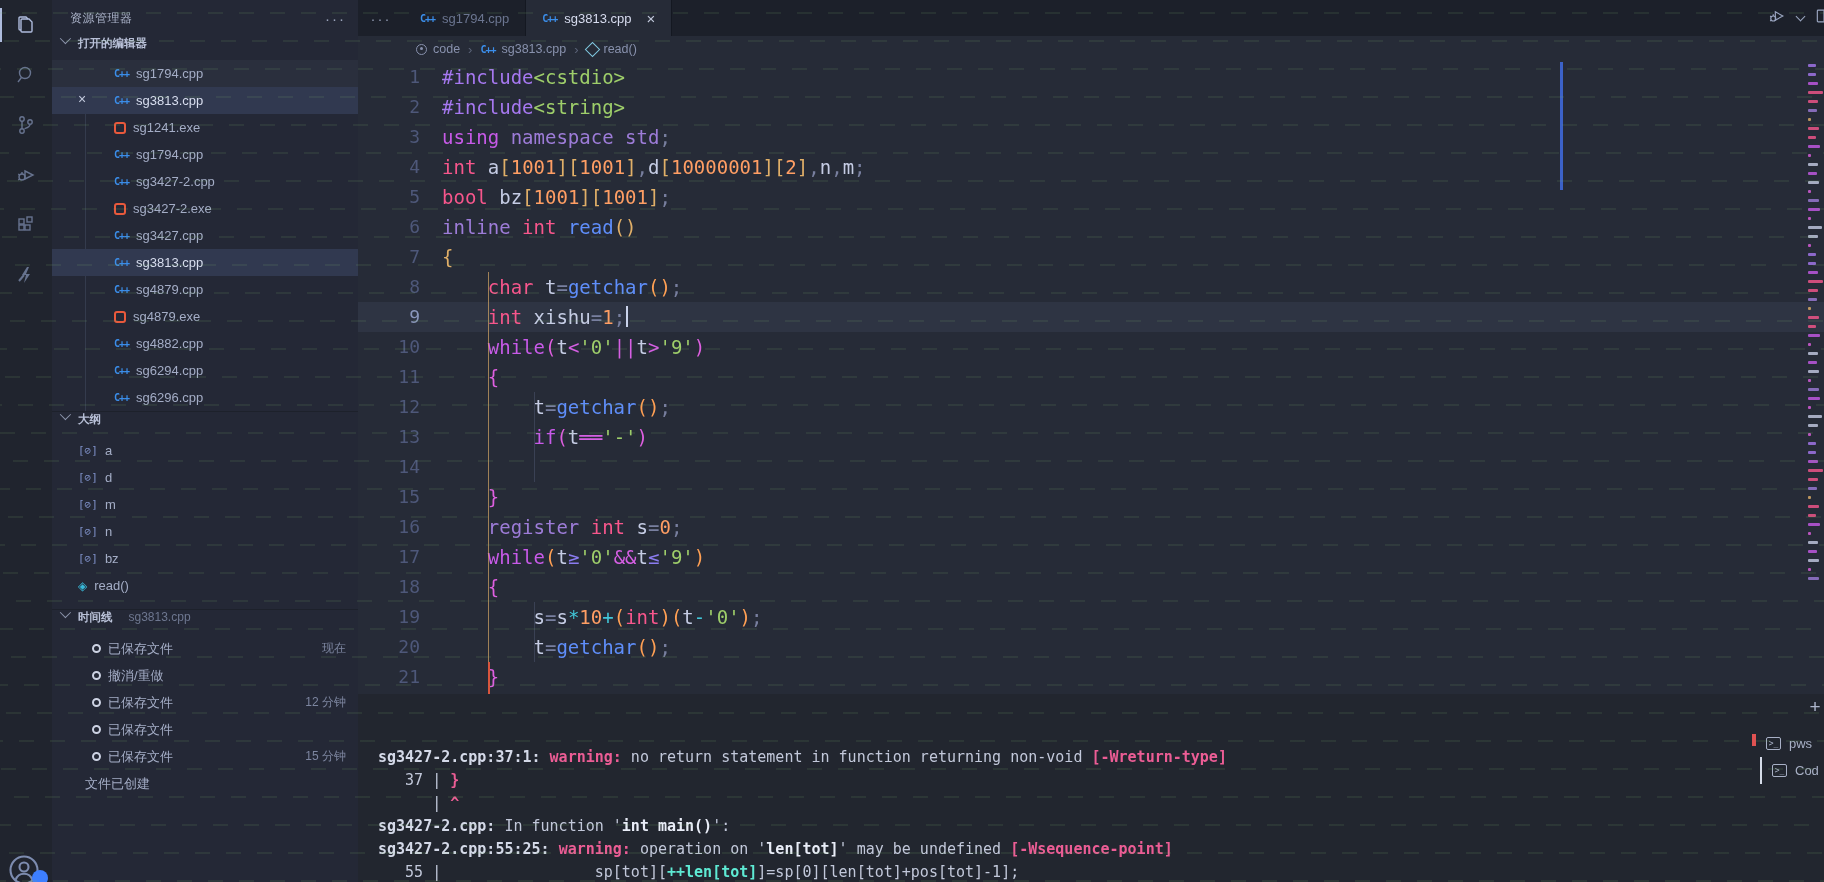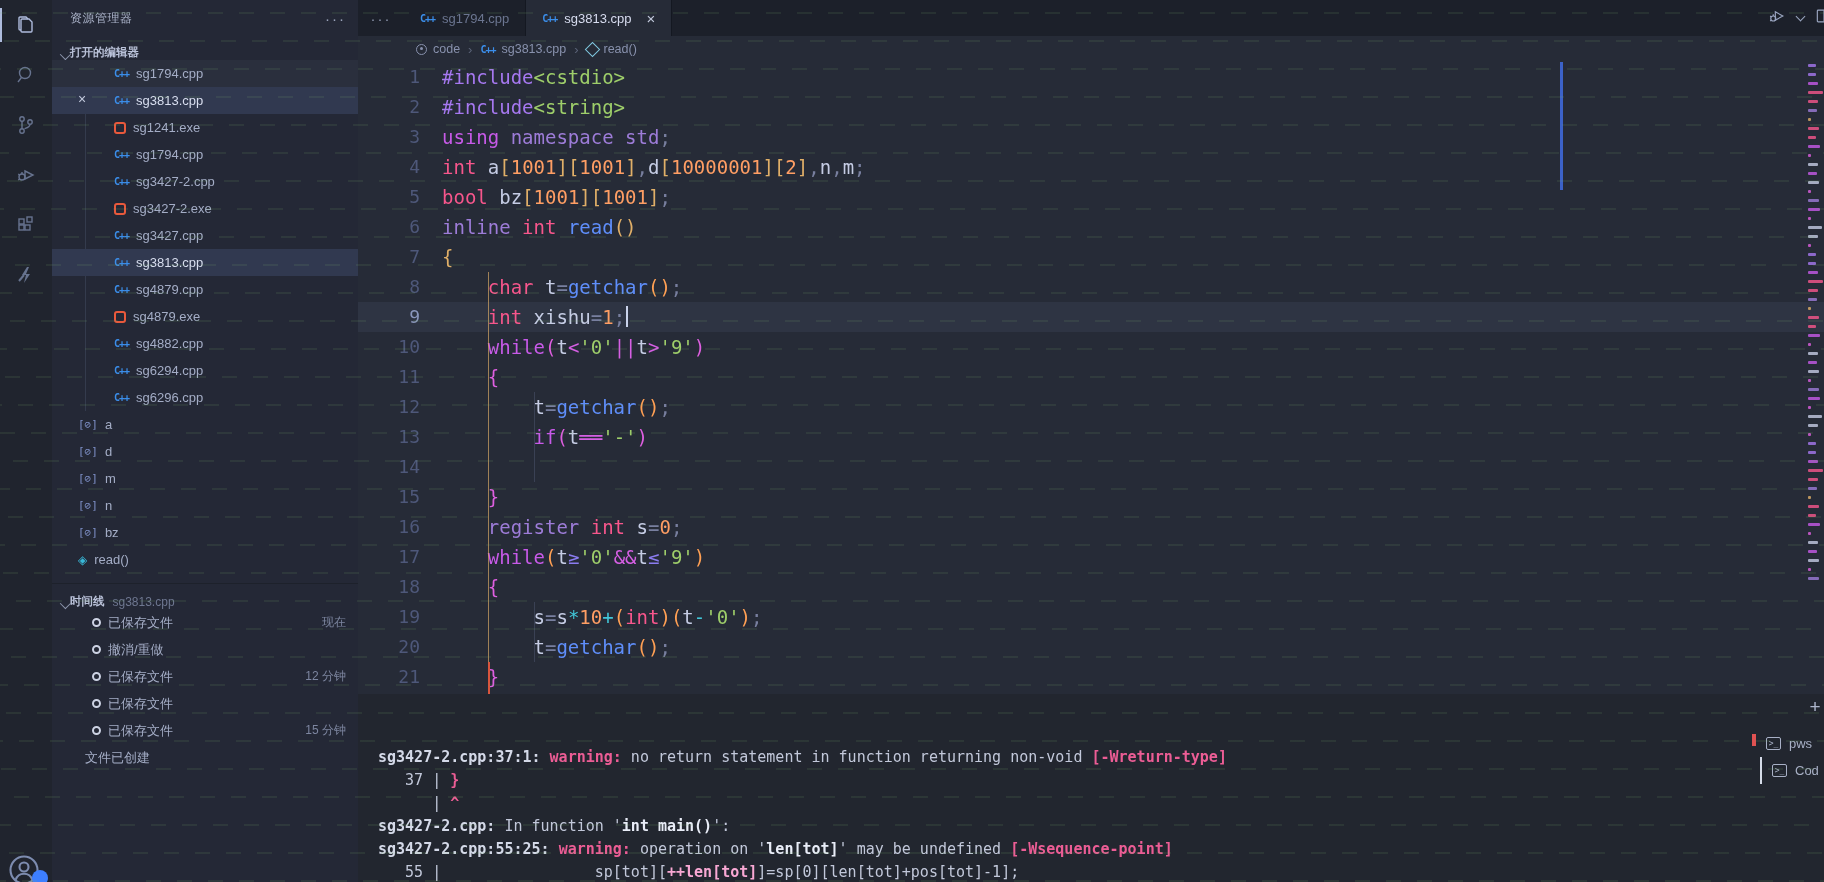--- a/index.html
+++ b/index.html
@@ -20,21 +20,21 @@
   .act-item svg { width:24px; height:24px; stroke:currentColor; fill:none; stroke-width:1.4; }
   #account { position:absolute; left:6px; bottom:-10px; width:40px; height:40px; color:#7d8cb0; }
   #account svg { width:36px; height:36px; stroke:currentColor; fill:none; stroke-width:1.4; }
   #account .badge { position:absolute; right:-2px; bottom:6px; width:16px; height:16px; border-radius:50%; background:#3d7eff; }
 
   
   #sidebar { position:absolute; left:52px; top:0; width:306px; height:882px; background:#242836; z-index:4; overflow:hidden; }
   #sidebar-header { height:36px; display:flex; align-items:center; padding:0 12px 0 18px; background:#242836; }
   #sidebar-title { font-size:12px; letter-spacing:.5px; color:#aab2c8; flex:1; }
   #sidebar-more { color:#9aa3bb; font-size:15px; letter-spacing:2px; cursor:pointer; }
-  .sect-header { display:flex; align-items:flex-end; gap:2px; padding:0 0 0 8px; font-size:11.5px; font-weight:bold; color:#b9c1d8; }
+  .sect-header { display:flex; align-items:flex-start; gap:10px; padding:0 0 0 8px; font-size:11.5px; font-weight:bold; color:#b9c1d8; }
   .sect-header .chev { width:8px; height:8px; border-right:1.4px solid #8d96ad; border-bottom:1.4px solid #8d96ad; transform:rotate(45deg) translateY(-2px); flex:none; }
   .sect-sub { font-weight:normal; color:#6e7790; margin-left:6px; font-size:12px; }
   #oe-header { height:24px; }
   #ws-header { height:26px; border-top:1px solid #1d212b; }
   #ol-header { height:26px; border-top:1px solid #1d212b; }
   #tl-header { height:26px; border-top:1px solid #1d212b; background:#242836; position:relative; z-index:2; }
   .rowlist { position:relative; }
   .srow { height:27px; display:flex; align-items:center; font-size:13px; color:#a4adc6; padding-left:62px; position:relative; white-space:nowrap; overflow:hidden; }
   .srow .lbl { margin-left:7px; }
   .srow.selected { background:#313950; color:#d8deef; }
@@ -216,20 +216,24 @@
         <div class="srow">
           <span class="cpp-icon">C++</span>
           <span class="lbl">sg6294.cpp</span>
         </div>
         <div class="srow">
           <span class="cpp-icon">C++</span>
           <span class="lbl">sg6296.cpp</span>
         </div>
       </div>
 
+    <div class="sect-header" id="ol-header">
+      <span class="chev"></span>
+      <span>大纲</span>
+    </div>
     <div id="outline-wrap">
         <div id="outline-list" class="rowlist">
           <div class="srow">
             <span class="var-icon">[⊘]</span>
             <span class="lbl">a</span>
           </div>
           <div class="srow">
             <span class="var-icon">[⊘]</span>
             <span class="lbl">d</span>
           </div>
@@ -485,21 +489,21 @@
         </div>
     </div>
 
     <div id="panel">
       <div id="term-lines">
           <div class="trow"><span style="color: rgb(212, 217, 232); font-weight: bold;">sg3427-2.cpp:37:1:</span><span style="color: rgb(194, 200, 218);"> </span><span style="color: rgb(236, 93, 149); font-weight: bold;">warning:</span><span style="color: rgb(194, 200, 218);"> no return statement in function returning non-void </span><span style="color: rgb(236, 93, 149); font-weight: bold;">[-Wreturn-type]</span></div>
           <div class="trow"><span style="color: rgb(194, 200, 218);">   37 | </span><span style="color: rgb(236, 93, 149); font-weight: bold;">}</span></div>
           <div class="trow"><span style="color: rgb(194, 200, 218);">      | </span><span style="color: rgb(236, 93, 149); font-weight: bold;">^</span></div>
           <div class="trow"><span style="color: rgb(212, 217, 232); font-weight: bold;">sg3427-2.cpp:</span><span style="color: rgb(194, 200, 218);"> In function '</span><span style="color: rgb(233, 237, 248); font-weight: bold;">int main()</span><span style="color: rgb(194, 200, 218);">':</span></div>
           <div class="trow"><span style="color: rgb(212, 217, 232); font-weight: bold;">sg3427-2.cpp:55:25:</span><span style="color: rgb(194, 200, 218);"> </span><span style="color: rgb(236, 93, 149); font-weight: bold;">warning:</span><span style="color: rgb(194, 200, 218);"> operation on '</span><span style="color: rgb(233, 237, 248); font-weight: bold;">len[tot]</span><span style="color: rgb(194, 200, 218);">' may be undefined </span><span style="color: rgb(236, 93, 149); font-weight: bold;">[-Wsequence-point]</span></div>
-          <div class="trow"><span style="color: rgb(194, 200, 218);">   55 |                 sp[tot][</span><span style="color: #f9a8d4; font-weight: bold;">++len[tot]</span><span style="color: rgb(194, 200, 218);">]=sp[0][len[tot]+pos[tot]-1];</span></div>
+          <div class="trow"><span style="color: rgb(194, 200, 218);">   55 |                 sp[tot][</span><span style="color: #5eead4; font-weight: bold;">++len[tot]</span><span style="color: rgb(194, 200, 218);">]=sp[0][len[tot]+pos[tot]-1];</span></div>
         </div>
       <div id="term-rail">
         <div id="term-plus">+</div>
         <div id="term-err"></div>
         <div id="term-rail-list">
             <div class="trail-row" style="top: 36px;">
               <span class="term-ico">&gt;_</span>
               <span>pws</span>
             </div>
             <div class="trail-row selected" style="top: 63px;">

